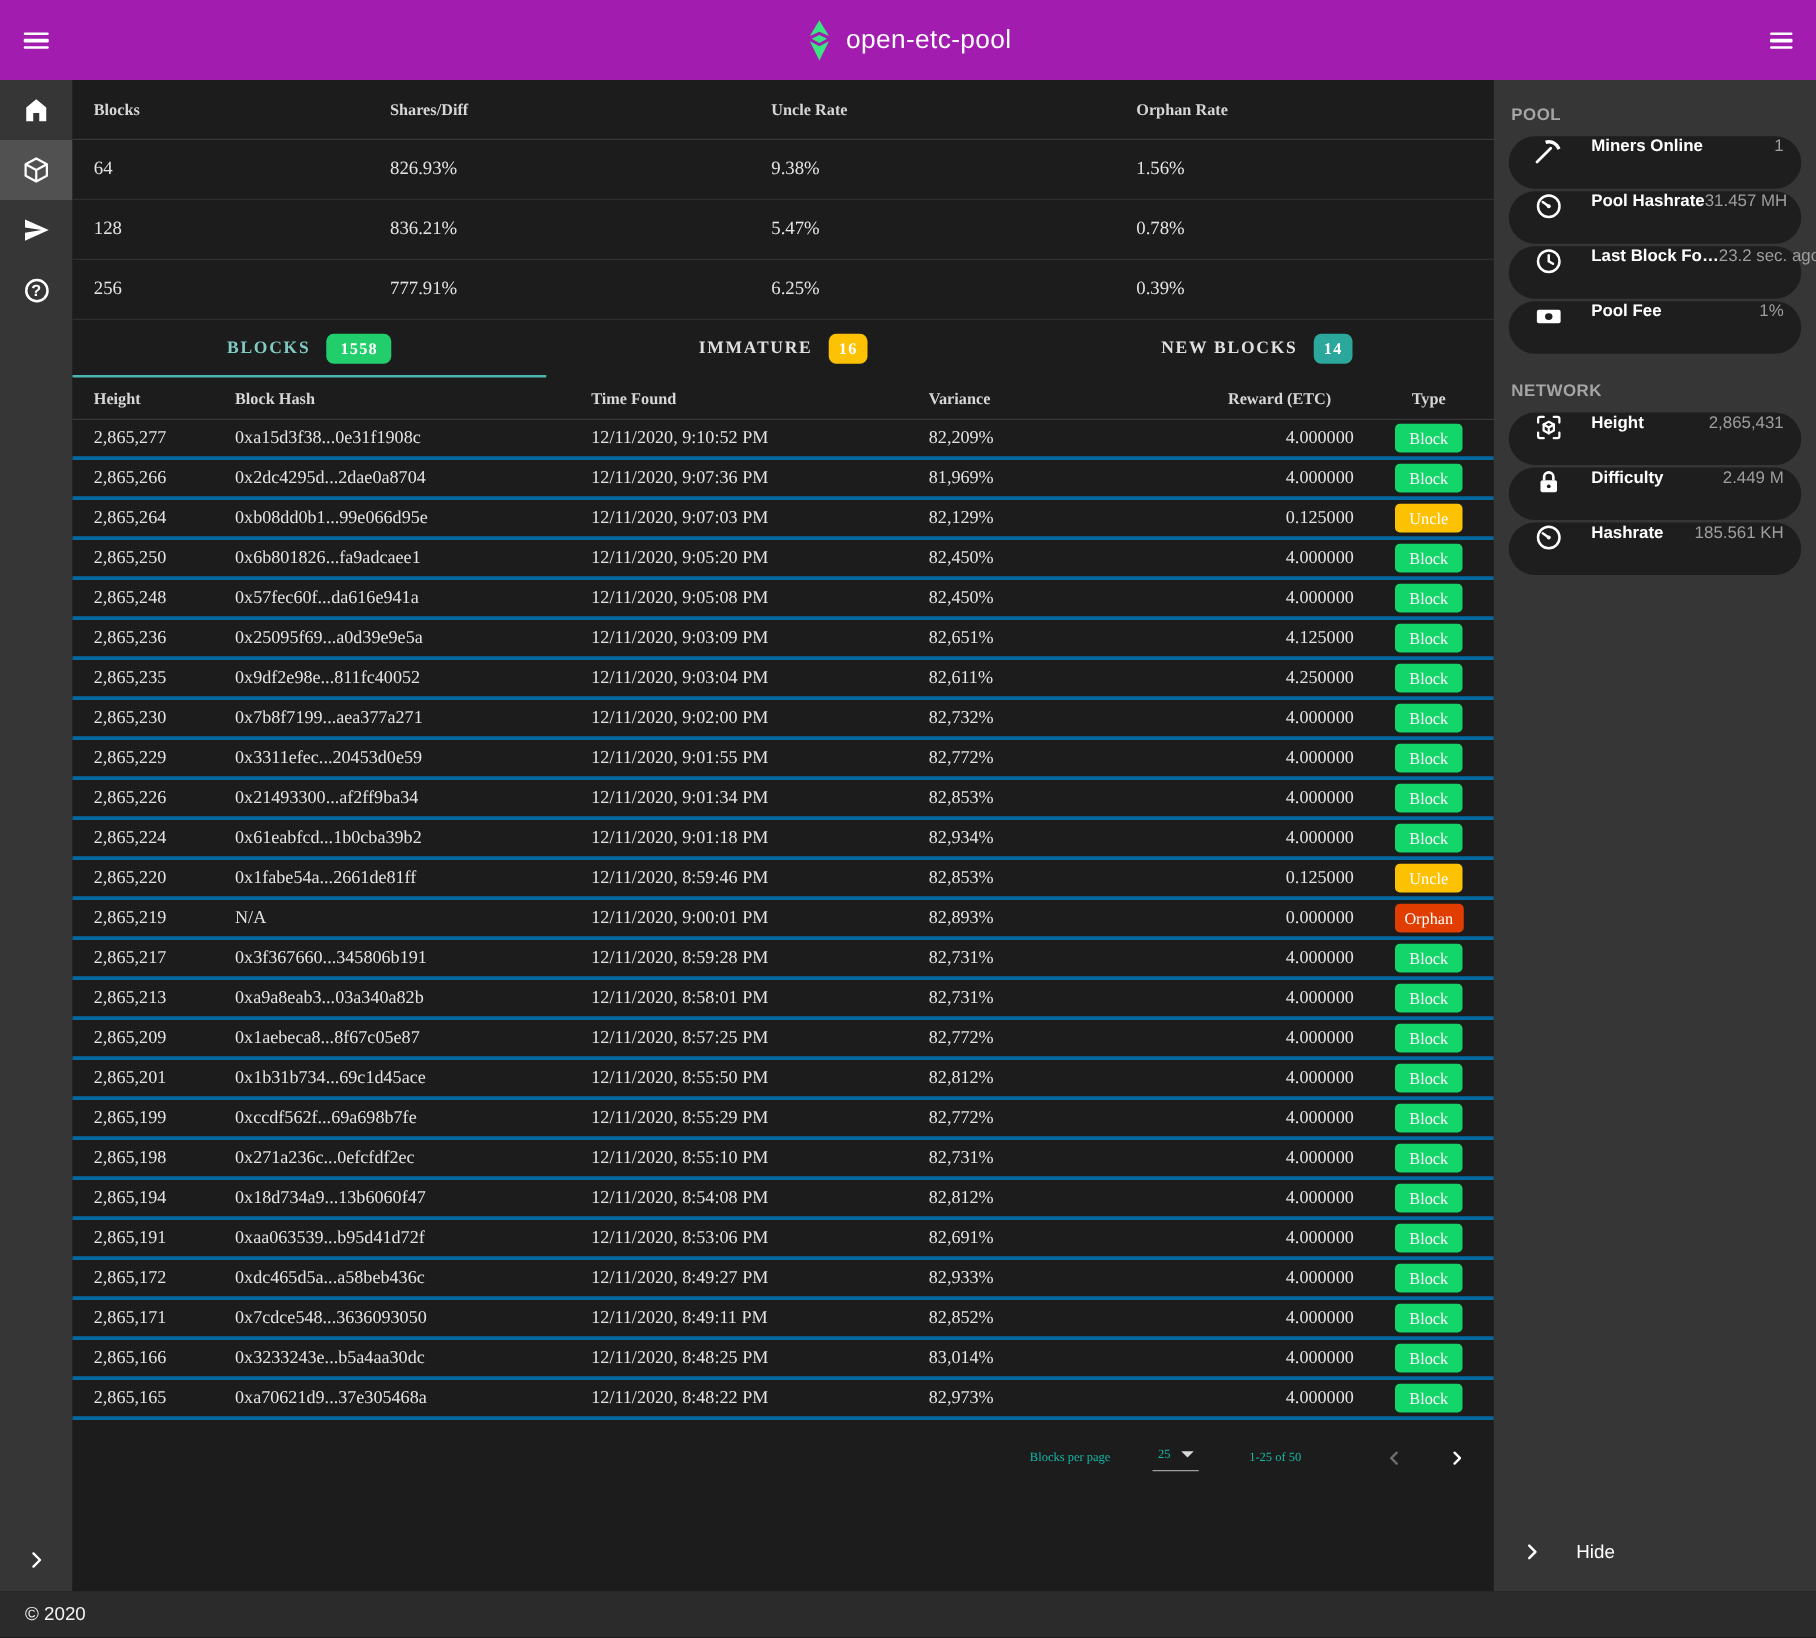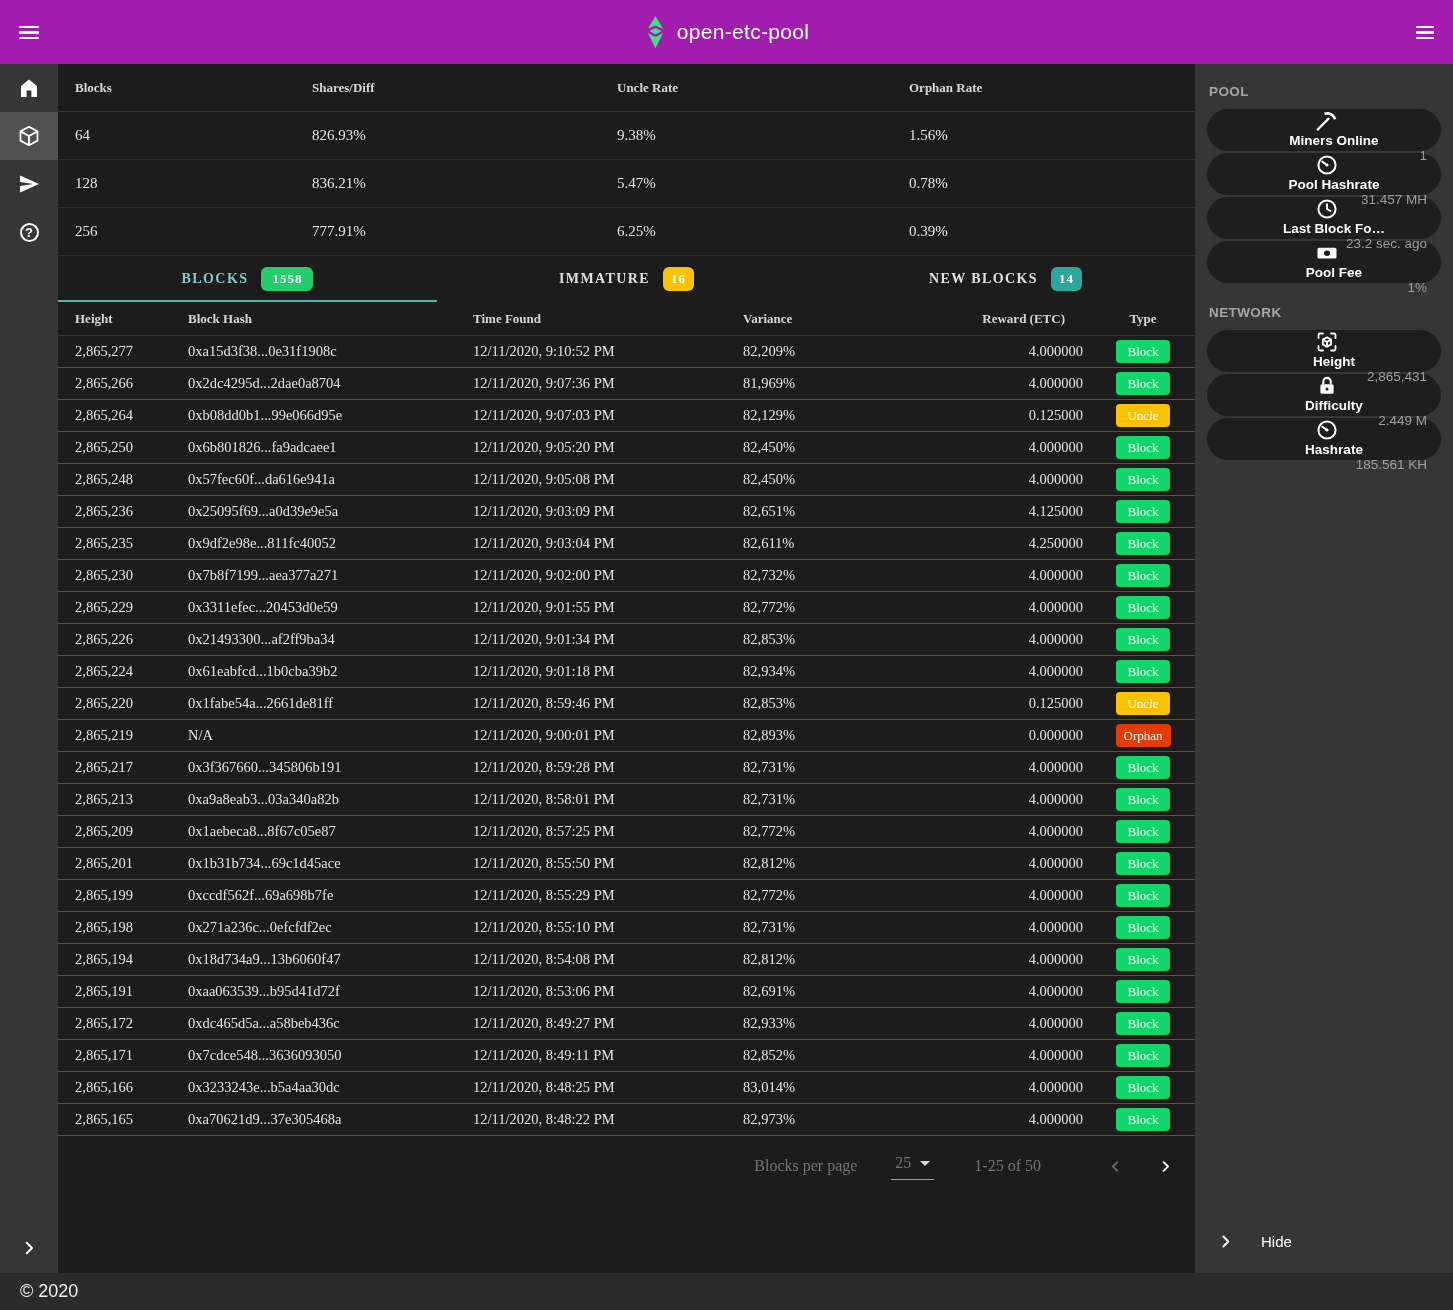--- a/index.html
+++ b/index.html
@@ -33,52 +33,52 @@
   .tabs { display:flex; height:46px; }
   .tab { width:379px; display:flex; align-items:center; justify-content:center; gap:13px; cursor:pointer; position:relative; }
   .tab-label { font-size:14px; font-weight:bold; letter-spacing:1.4px; color:#e0e0e0; }
   .tab.active .tab-label { color:#80cbc4; }
   .tab.active::after { content:""; position:absolute; left:0; right:0; bottom:0; height:2px; background:#4db6ac; }
   .badge { color:#fff; font-size:13px; font-weight:bold; letter-spacing:1px; border-radius:6px; padding:4px 11px; }
   .badge.small { padding:4px 8px; }
 
   .thead { display:grid; grid-template-columns:130px 285px 270px 178px 170px 104px; height:34px; align-items:center; border-bottom:1px solid #383838; }
   .thead > div { font-size:13px; font-weight:bold; color:#d6d6d6; }
-  .brow { display:grid; grid-template-columns:130px 285px 270px 178px 170px 104px; height:32px; align-items:center; border-bottom:1px solid #0369a1; }
+  .brow { display:grid; grid-template-columns:130px 285px 270px 178px 170px 104px; height:32px; align-items:center; border-bottom:3px solid #0369a1; }
   .brow > div { font-size:14.5px; color:#e4e4e4; }
   .c-height, .th-height { padding-left:17px; }
   .th-reward, .c-reward { text-align:right; }
   .th-reward { padding-right:26px; }
   .c-reward { padding-right:8px; }
   .c-type, .th-type { display:flex; justify-content:center; }
   .th-type { justify-content:center; }
   .chip { display:inline-block; min-width:54px; text-align:center; color:#fff; font-size:13px; padding:3.5px 8px; border-radius:4px; }
 
-  .pagination { height:60px; display:flex; align-items:center; justify-content:flex-end; padding-right:18px; color:#737373; font-size:16px; }
+  .pagination { height:60px; display:flex; align-items:center; justify-content:flex-end; padding-right:18px; color:#14b8a6; font-size:10px; }
   .pp-label { margin-right:34px; }
   .pp-select { display:flex; align-items:center; gap:9px; border-bottom:1px solid #9e9e9e; padding:2px 4px 7px 4px; cursor:pointer; }
   .caret-down { width:0; height:0; border-left:5px solid transparent; border-right:5px solid transparent; border-top:5px solid #d9d9d9; }
   .pp-range { margin:0 62px 0 40px; }
   .page-btn { width:24px; height:24px; display:flex; align-items:center; justify-content:center; cursor:pointer; }
   .page-btn.prev { margin-right:26px; opacity:.45; }
 
   
   .sidebar { position:absolute; left:1195px; top:64px; width:258px; height:1209px; background:#363636; }
   .side-section-title { color:#a5a5a5; font-size:13.5px; padding:20px 0 10px 14px; letter-spacing:.4px;font-weight:bold; }
-  .side-card { width:234px; height:42px; margin:0 auto 2px auto; background:#1e1e1e; border-radius:21px; display:flex; align-items:center; padding:0 14px 0 12px;flex-direction:column; }
+  .side-card { width:234px; height:42px; margin:0 auto 2px auto; background:#1e1e1e; border-radius:21px; display:flex; padding:0 14px 0 12px; }
   .side-card .icn { width:24px; display:flex; justify-content:center; margin-left:8px; }
   .side-card .lbl { color:#fff; font-size:13.5px; font-weight:bold; margin-left:22px; white-space:nowrap; }
   .side-card .val { color:#9e9e9e; font-size:13.5px; margin-left:auto; white-space:nowrap; }
   .hide-row { position:absolute; left:0; bottom:8px; width:258px; height:48px; display:flex; align-items:center; cursor:pointer; }
   .hide-row .chev { margin-left:22px; }
   .hide-row .hide-label { color:#fff; font-size:15px; margin-left:27px; }
 
   
   .footer { position:absolute; left:0; top:1273px; width:1453px; height:37px; background:#2b2b2b; display:flex; align-items:center; }
-  .footer-text { color:#f0f0f0; font-size:18px; margin-left:20px; }
+  .footer-text { color:#f0f0f0; font-size:15px; margin-left:20px; }
 
   svg { display:block; }
 </style>
 </head>
 <body>
 
 <div class="screen">
 
   <div class="topbar">
     <div class="hamburger left">

